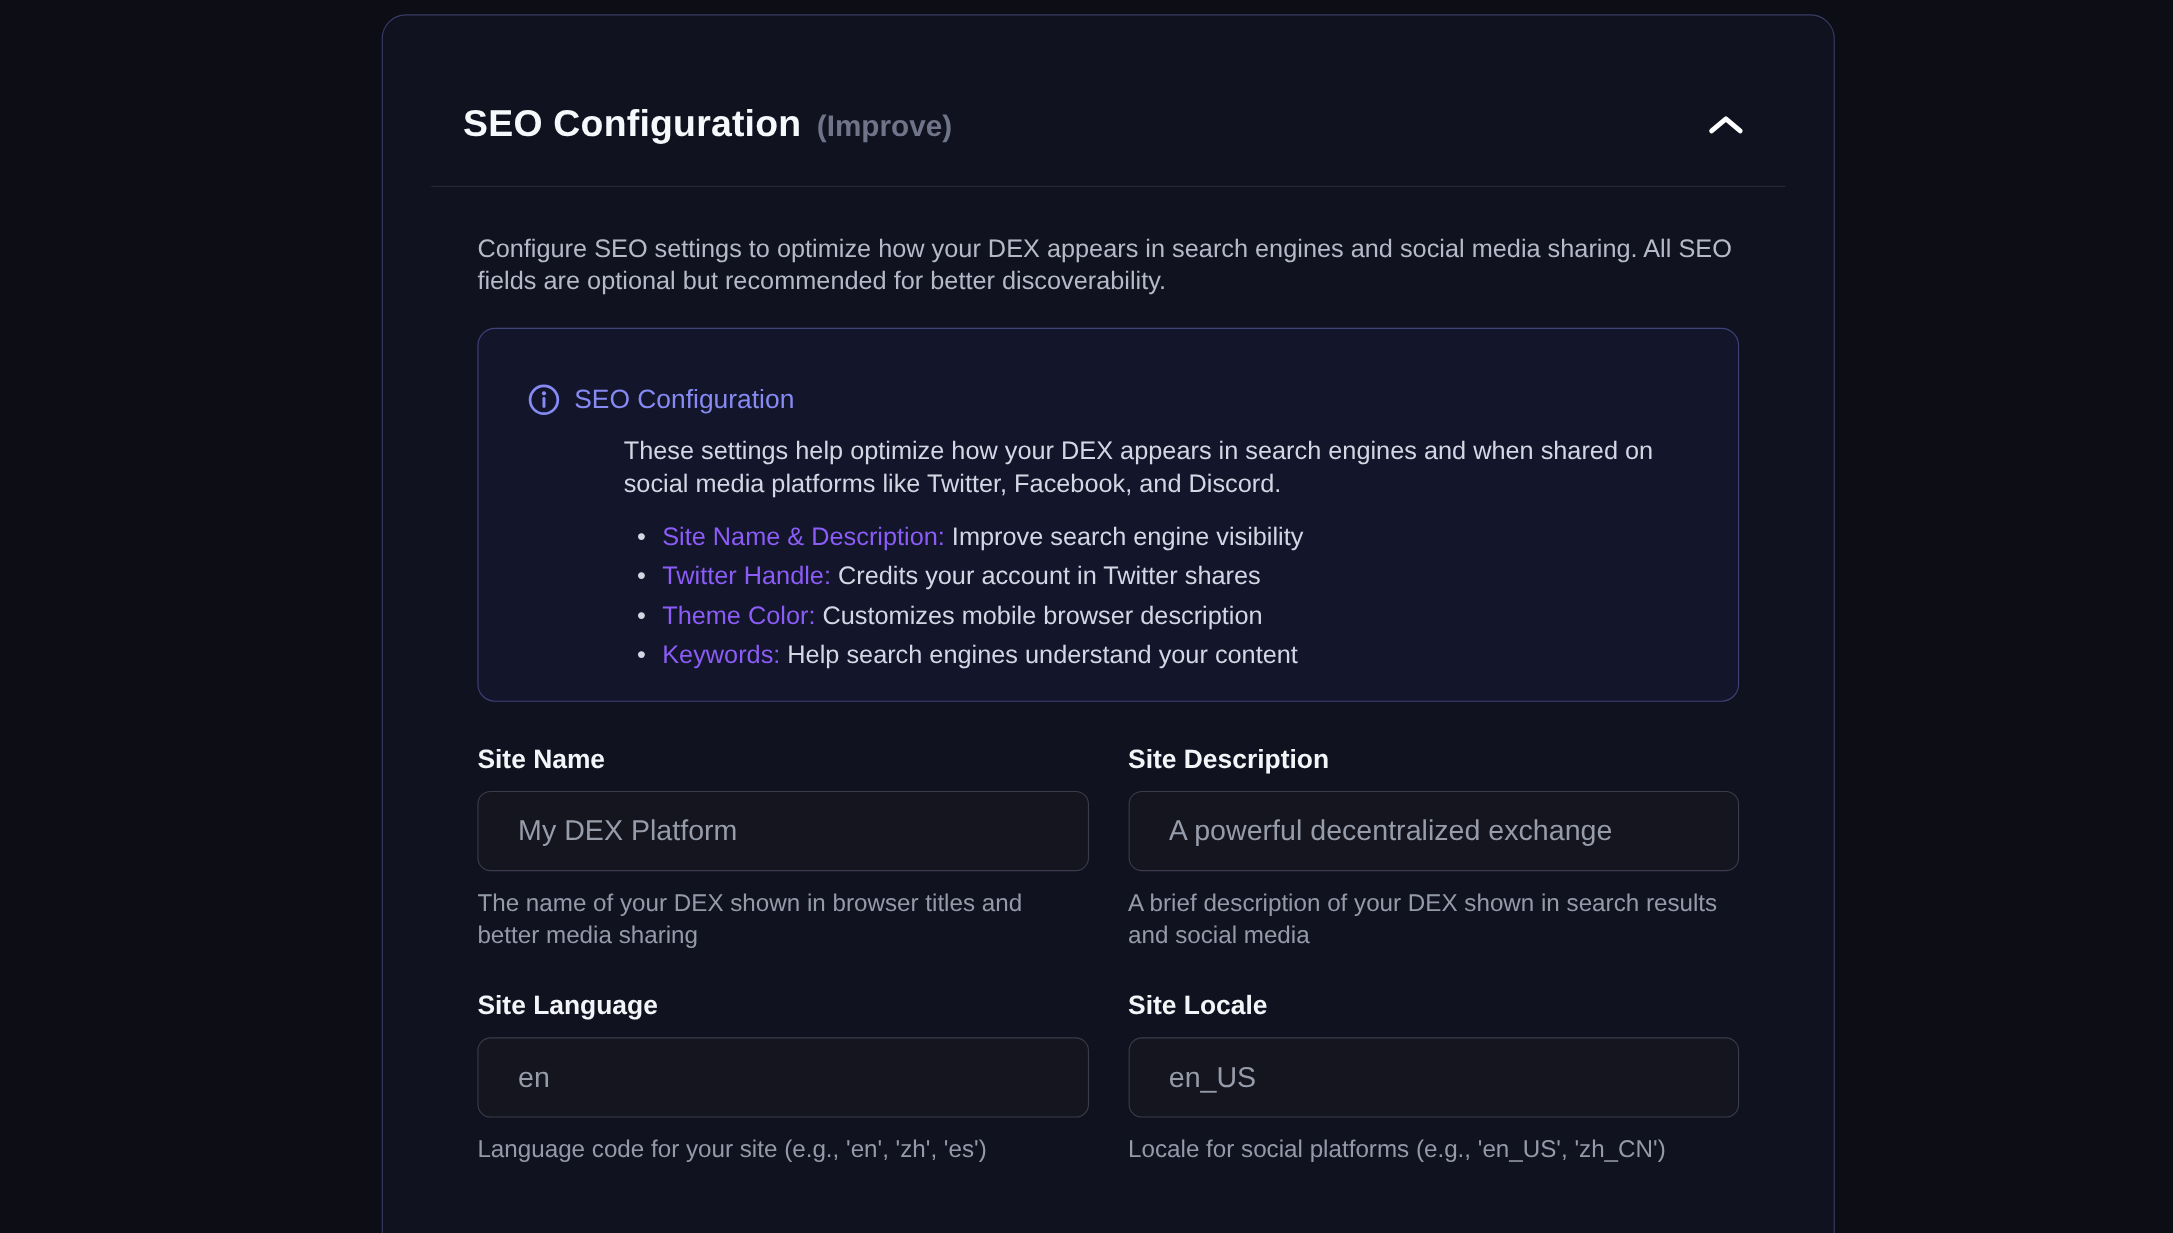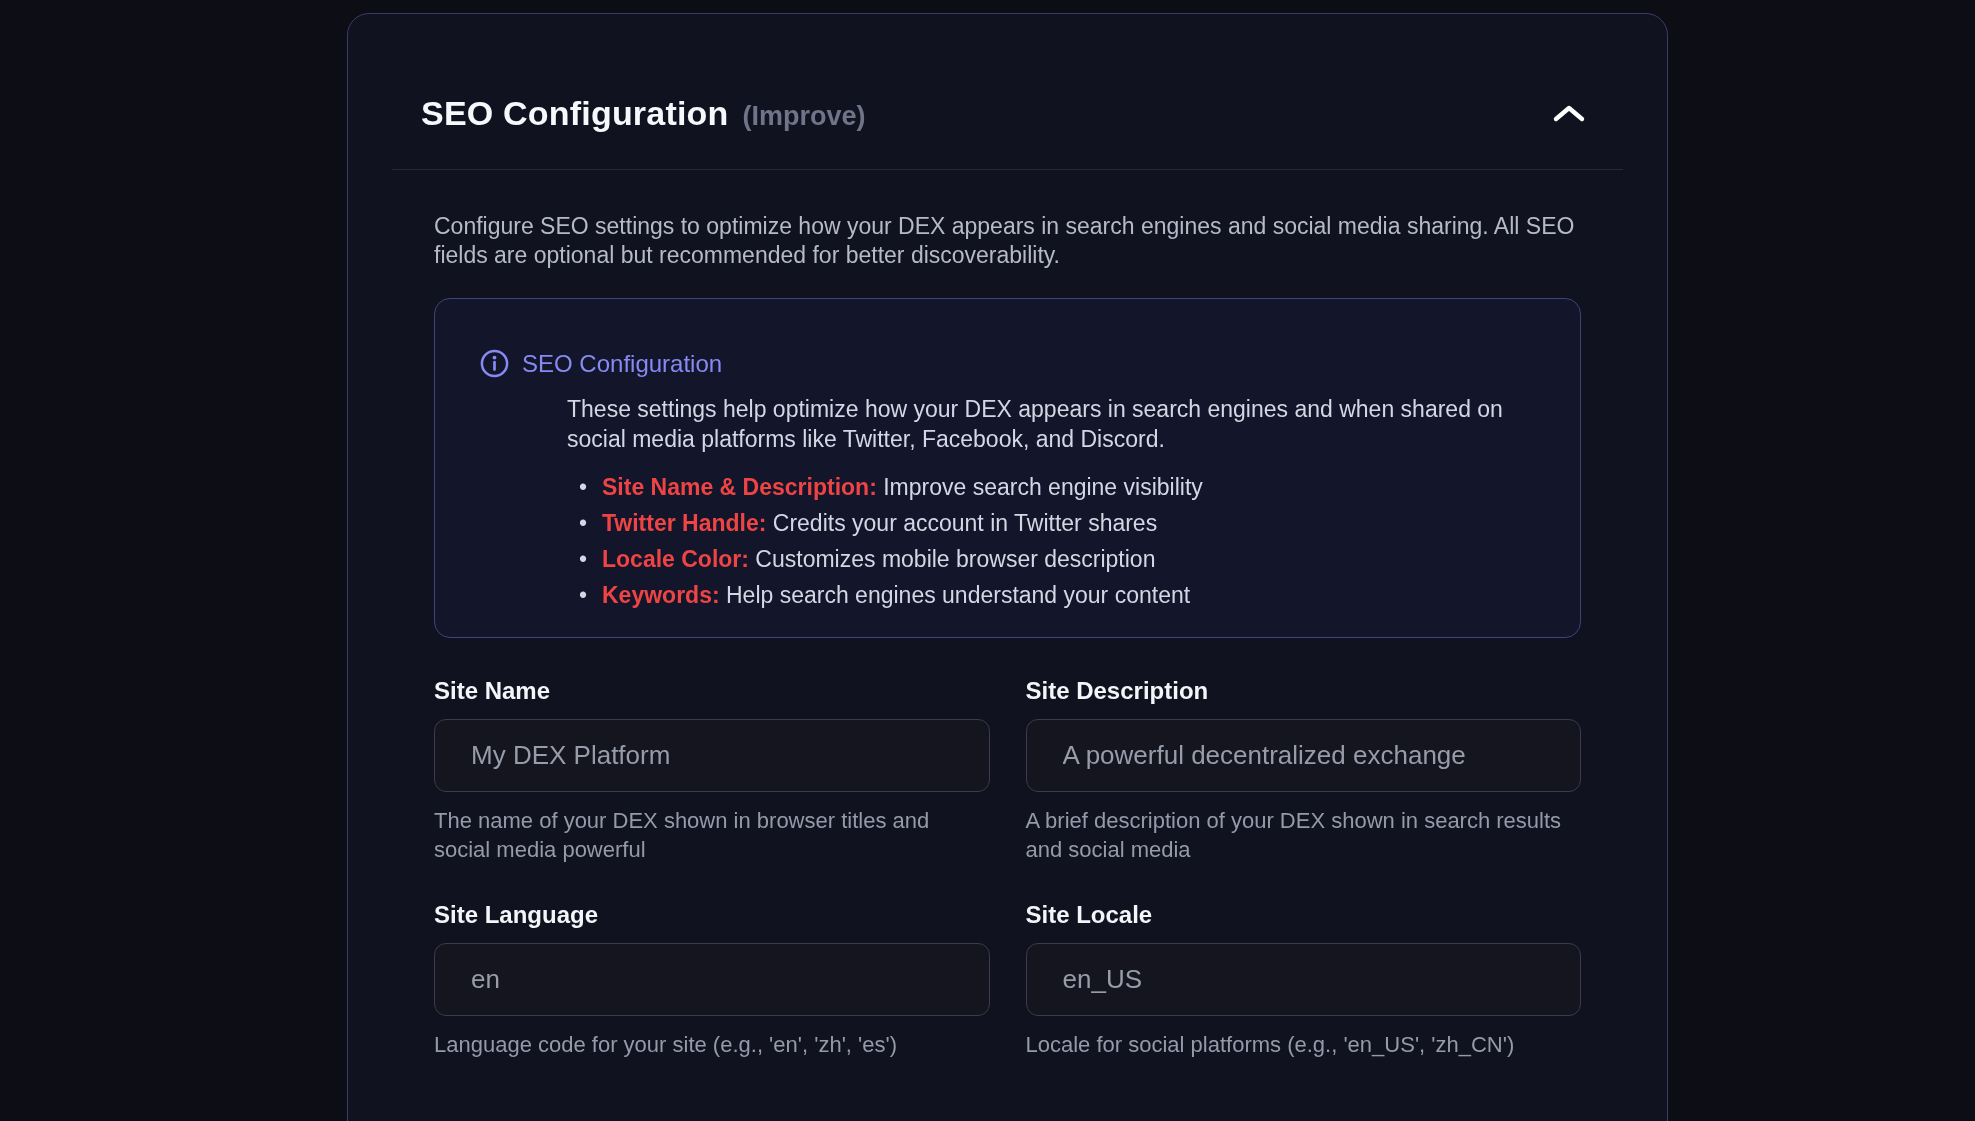--- a/index.html
+++ b/index.html
@@ -86,21 +86,21 @@
     font-size:23px;
     line-height:36px;
     color:#d4d7e3;
   }
   .info-list li::before {
     content:"\2022";
     position:absolute;
     left:2px;
     color:#d4d7e3;
   }
-  .info-list strong { color:#ef4444; font-weight:700; }
+  .info-list strong { color:#8b5cf6; font-weight:400; }
   .form-grid {
     display:grid;
     grid-template-columns:1fr 1fr;
     column-gap:30px;
     row-gap:62px;
     margin-top:38px;
     gap:36px;
   }
   .field-label {
     display:block;
@@ -165,31 +165,31 @@
             <line x1="14.5" y1="13.2" x2="14.5" y2="20.6" stroke="#868af2" stroke-width="2.7" stroke-linecap="round"></line>
             <circle cx="14.5" cy="8.6" r="1.9" fill="#868af2"></circle>
           </svg>
         </span>
         <span class="info-heading">SEO Configuration</span>
       </div>
       <p class="info-body">These settings help optimize how your DEX appears in search engines and when shared on social media platforms like Twitter, Facebook, and Discord.</p>
       <ul class="info-list">
         <li><strong>Site Name &amp; Description:</strong> <span>Improve search engine visibility</span></li>
         <li><strong>Twitter Handle:</strong> <span>Credits your account in Twitter shares</span></li>
-        <li><strong>Locale Color:</strong> <span>Customizes mobile browser description</span></li>
+        <li><strong>Theme Color:</strong> <span>Customizes mobile browser description</span></li>
         <li><strong>Keywords:</strong> <span>Help search engines understand your content</span></li>
       </ul>
     </div>
 
     <div class="form-grid">
 
       <div class="field">
         <label class="field-label">Site Name</label>
         <input class="field-input" type="text" placeholder="My DEX Platform" style="">
-        <p class="field-helper">The name of your DEX shown in browser titles and social media powerful</p>
+        <p class="field-helper">The name of your DEX shown in browser titles and better media sharing</p>
       </div>
 
       <div class="field">
         <label class="field-label">Site Description</label>
         <input class="field-input" type="text" placeholder="A powerful decentralized exchange" style="">
         <p class="field-helper">A brief description of your DEX shown in search results and social media</p>
       </div>
 
       <div class="field">
         <label class="field-label">Site Language</label>

